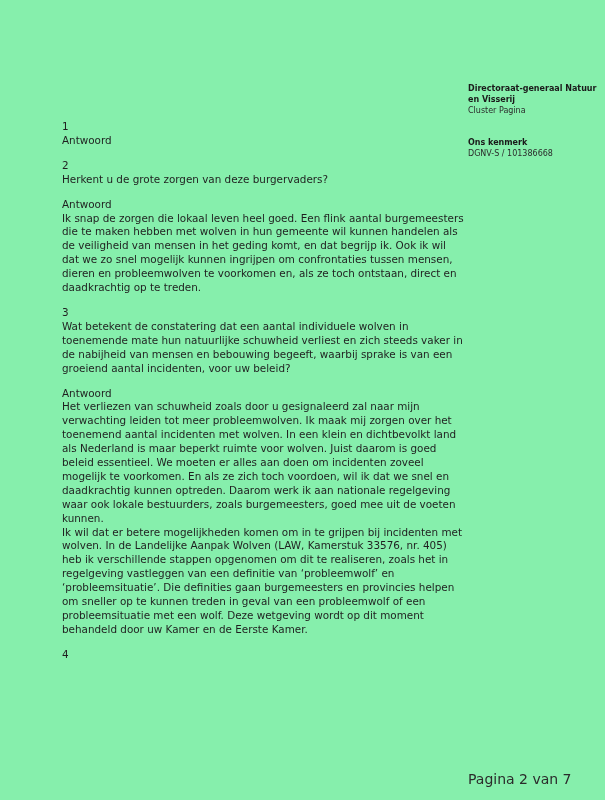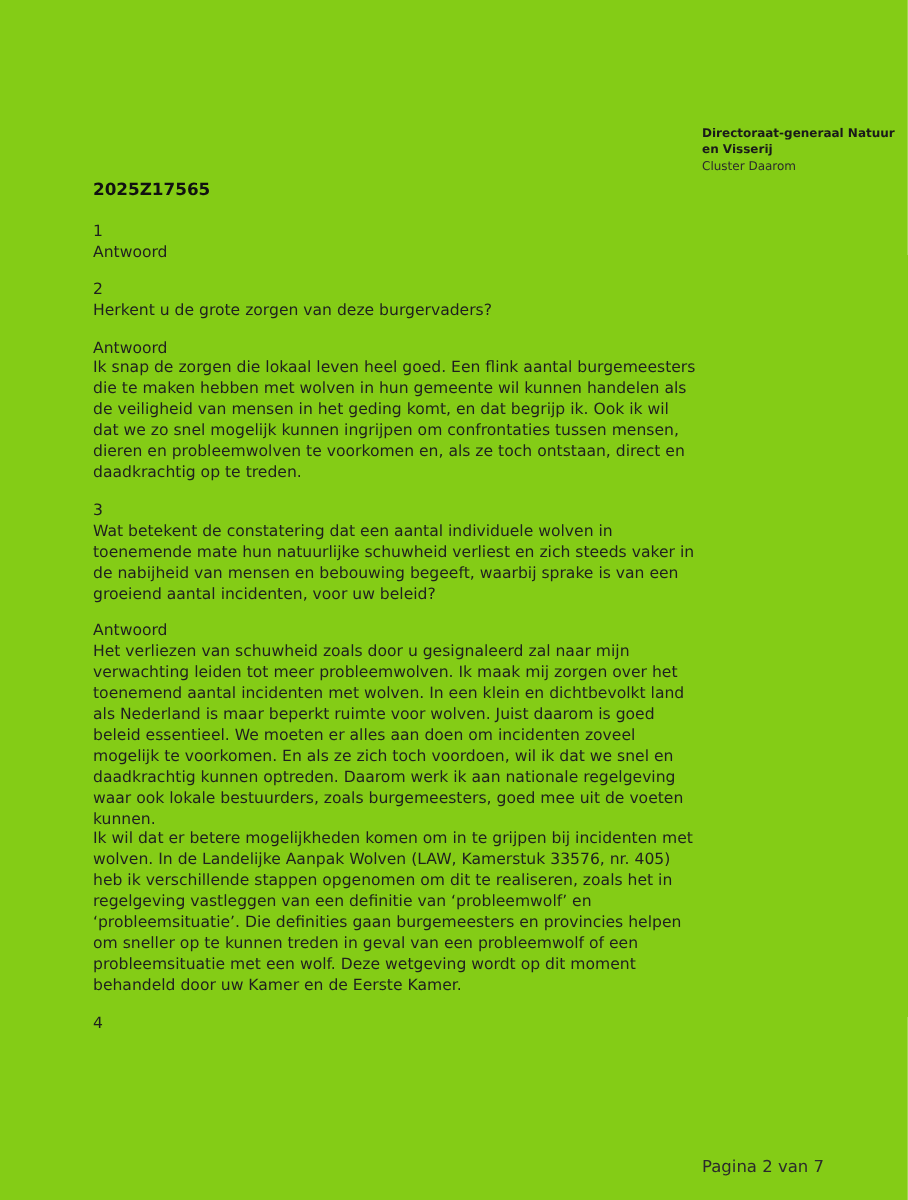--- a/index.html
+++ b/index.html
@@ -5,21 +5,21 @@
   html, body { margin: 0; padding: 0; }
   body {
     width: 605px; height: 800px;
     background: #ffffff;
     font-family: "DejaVu Sans", "Liberation Sans", sans-serif;
     color: #222222;
     position: relative;
     overflow: hidden;
   }
   .page {
-    position: absolute; inset: 0; background: #84cc16;
+    position: absolute; inset: 0; background: #86efac;
   }
   
   .letterhead {
     position: absolute;
     left: 468px; top: 84px;
     width: 134px;
     font-size: 8px;
     line-height: 10.5px;
     color: #2b2b2b;
   }
@@ -45,36 +45,39 @@
   .qa-block { margin: 0; }
   .qa-number { }
   .qa-question { margin-bottom: 11px; }
   .qa-answer { margin-bottom: 11px; }
   .qa-answer-label { }
   .qa-paragraph { margin: 0; }
   
   .footer {
     position: absolute;
     left: 468px; top: 771px;
-    font-size: 11px;
+    font-size: 14px;
     color: #2b2b2b;
   }
 </style>
 </head>
 <body>
 
 <div class="page">
 
   <div class="letterhead">
     <div class="bold">Directoraat-generaal Natuur en Visserij</div>
-    <div class="cluster">Cluster Daarom</div>
+    <div class="cluster">Cluster Pagina</div>
+    <div class="kenmerk-block">
+      <div class="bold">Ons kenmerk</div>
+      <div>DGNV-S / 101386668</div>
+    </div>
   </div>
 
   <div class="main">
-    <div class="case-ref">2025Z17565</div>
     <div id="qa-list">
         <section class="qa-block">
     <div class="qa-number">1</div>
     <div class="qa-answer">
       <div class="qa-answer-label">Antwoord</div>
           </div>
   </section>
         <section class="qa-block">
     <div class="qa-number">2</div>
     <div class="qa-question">Herkent u de grote zorgen van deze burgervaders?</div>

